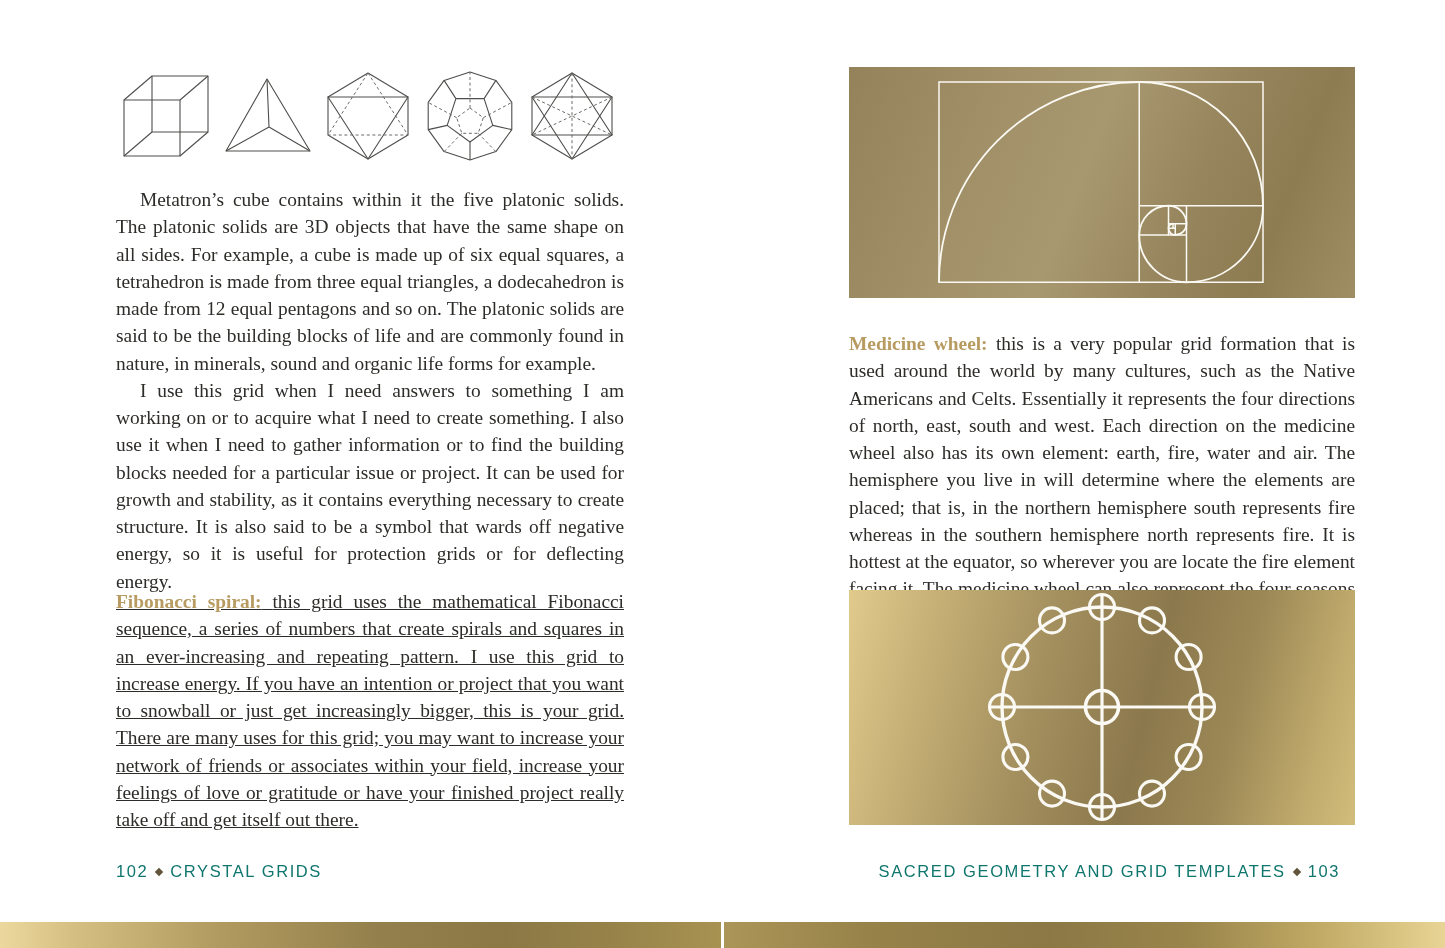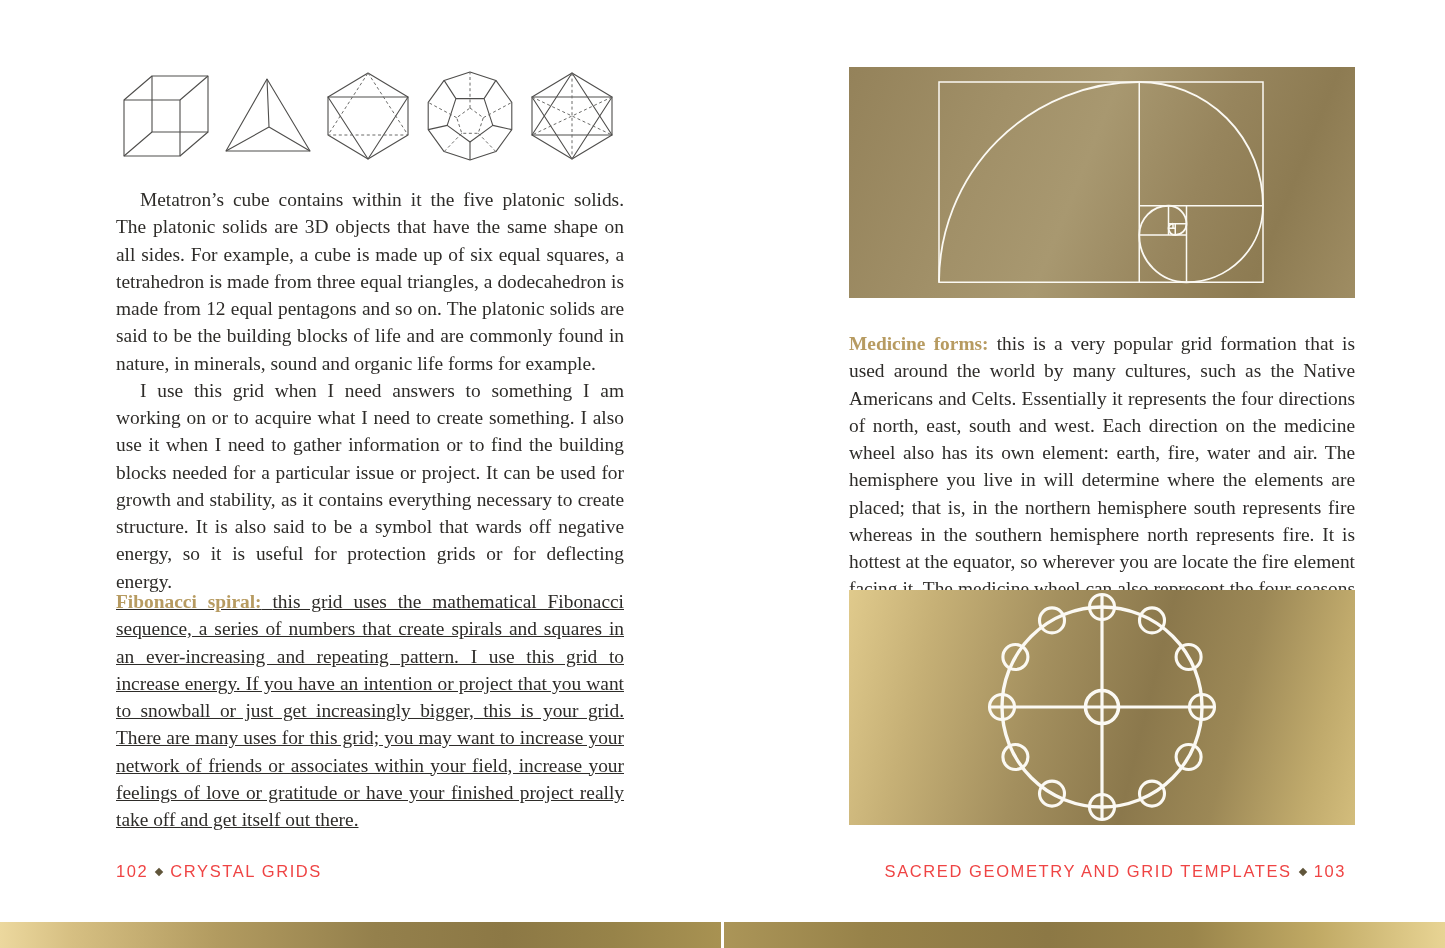--- a/index.html
+++ b/index.html
@@ -42,25 +42,25 @@
   .wheel-art{
     top:590px;height:235px;
     background:linear-gradient(104deg,#e0ca8c 0%,#c6b076 16%,#a38f5e 38%,#8b784c 58%,#9c8856 74%,#c0aa6c 90%,#d3bd7c 100%);
   }
   .art-line{fill:none;stroke:#fbf9f3;}
 
   
   .footer{
     position:absolute;top:862px;
     font-family:"Liberation Sans", sans-serif;
-    font-size:16.5px;letter-spacing:1.6px;color:#ef4444;
+    font-size:16.5px;letter-spacing:1.6px;color:#0f766e;
     white-space:nowrap;
   }
   .footer-left{left:0;}
-  .footer-right{right:9px;text-align:center;}
+  .footer-right{right:15px;text-align:center;}
   .diamond{
     display:inline-block;width:6px;height:6px;background:#60553a;
     transform:rotate(45deg);margin:0 8px;vertical-align:2px;
   }
 
   
   .bottom-strip{position:absolute;top:922px;height:26px;}
   .strip-left{
     left:0;width:721px;
     background:linear-gradient(90deg,#ecd89e 0%,#d6bf82 10%,#b29b60 30%,#94804c 52%,#8c7845 70%,#978349 85%,#a89252 100%);
@@ -137,21 +137,21 @@
       <svg viewBox="0 0 506 231">
         <g class="art-line" stroke-width="1.5">
           <rect x="90" y="15" width="324" height="200.25"></rect>
           <path d="M290.25 15 V215.25 M290.25 138.75 H414 M337.5 138.75 V215.25 M290.25 168 H337.5 M319.5 138.75 V168 M319.5 156.75 H337.5 M326.25 156.75 V168 M319.5 161.25 H326.25 M324 156.75 V161.25"></path>
         </g>
         <path class="art-line" stroke-width="1.8" d="M90 215.25 A200.25 200.25 0 0 1 290.25 15 A123.75 123.75 0 0 1 414 138.75 A76.5 76.5 0 0 1 337.5 215.25 A47.25 47.25 0 0 1 290.25 168 A29.25 29.25 0 0 1 319.5 138.75 A18 18 0 0 1 337.5 156.75 A11.25 11.25 0 0 1 326.25 168 A6.75 6.75 0 0 1 319.5 161.25 A4.5 4.5 0 0 1 324 156.75"></path>
       </svg>
     </div>
 
     <p class="body-text med-para">
-      <span class="lead">Medicine forms:</span>
+      <span class="lead">Medicine wheel:</span>
       <span>this is a very popular grid formation that is used around the world by many cultures, such as the Native Americans and Celts. Essentially it represents the four directions of north, east, south and west. Each direction on the medicine wheel also has its own element: earth, fire, water and air. The hemisphere you live in will determine where the elements are placed; that is, in the northern hemisphere south represents fire whereas in the southern hemisphere north represents fire. It is hottest at the equator, so wherever you are locate the fire element facing it. The medicine wheel can also represent the four seasons and specific animals or deities.</span>
     </p>
 
     <div class="art wheel-art">
       <svg viewBox="0 0 506 235">
         <g class="art-line" stroke-width="3.2">
           <line x1="140.5" y1="117" x2="365.5" y2="117"></line>
           <line x1="253" y1="4.5" x2="253" y2="229.5"></line>
         </g>
         <circle class="art-line" stroke-width="3.4" cx="253" cy="117" r="100"></circle>

